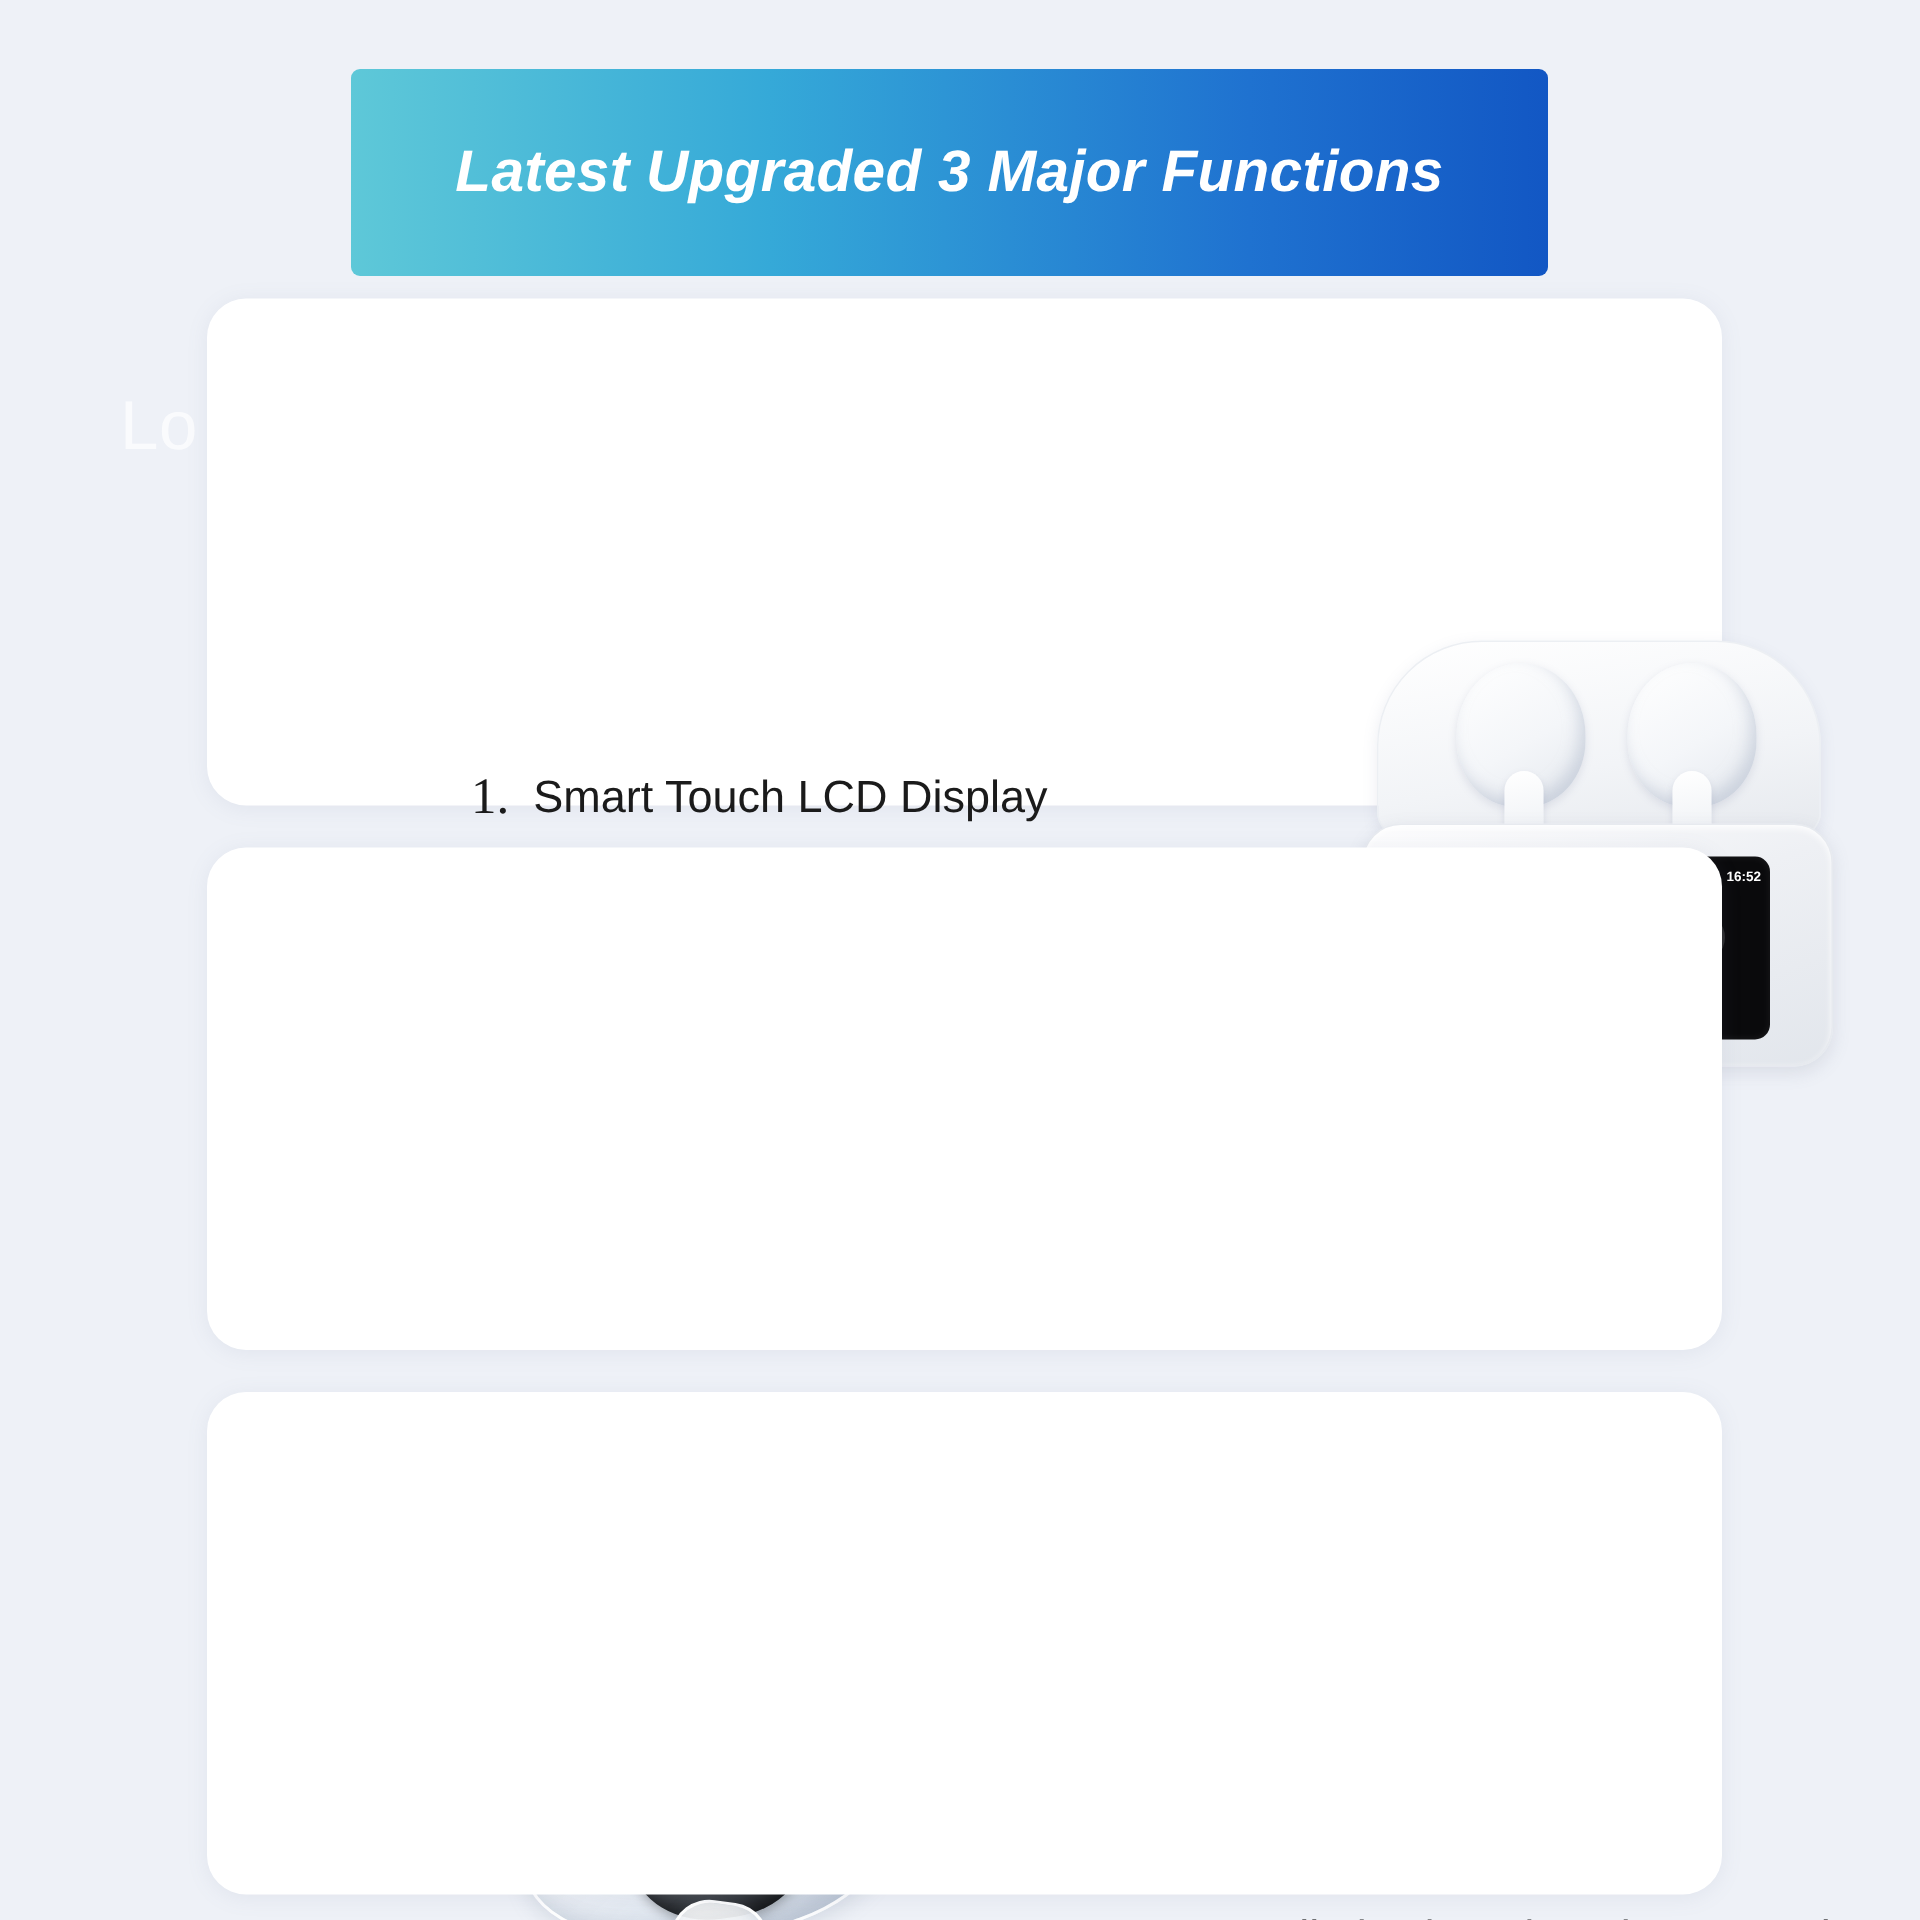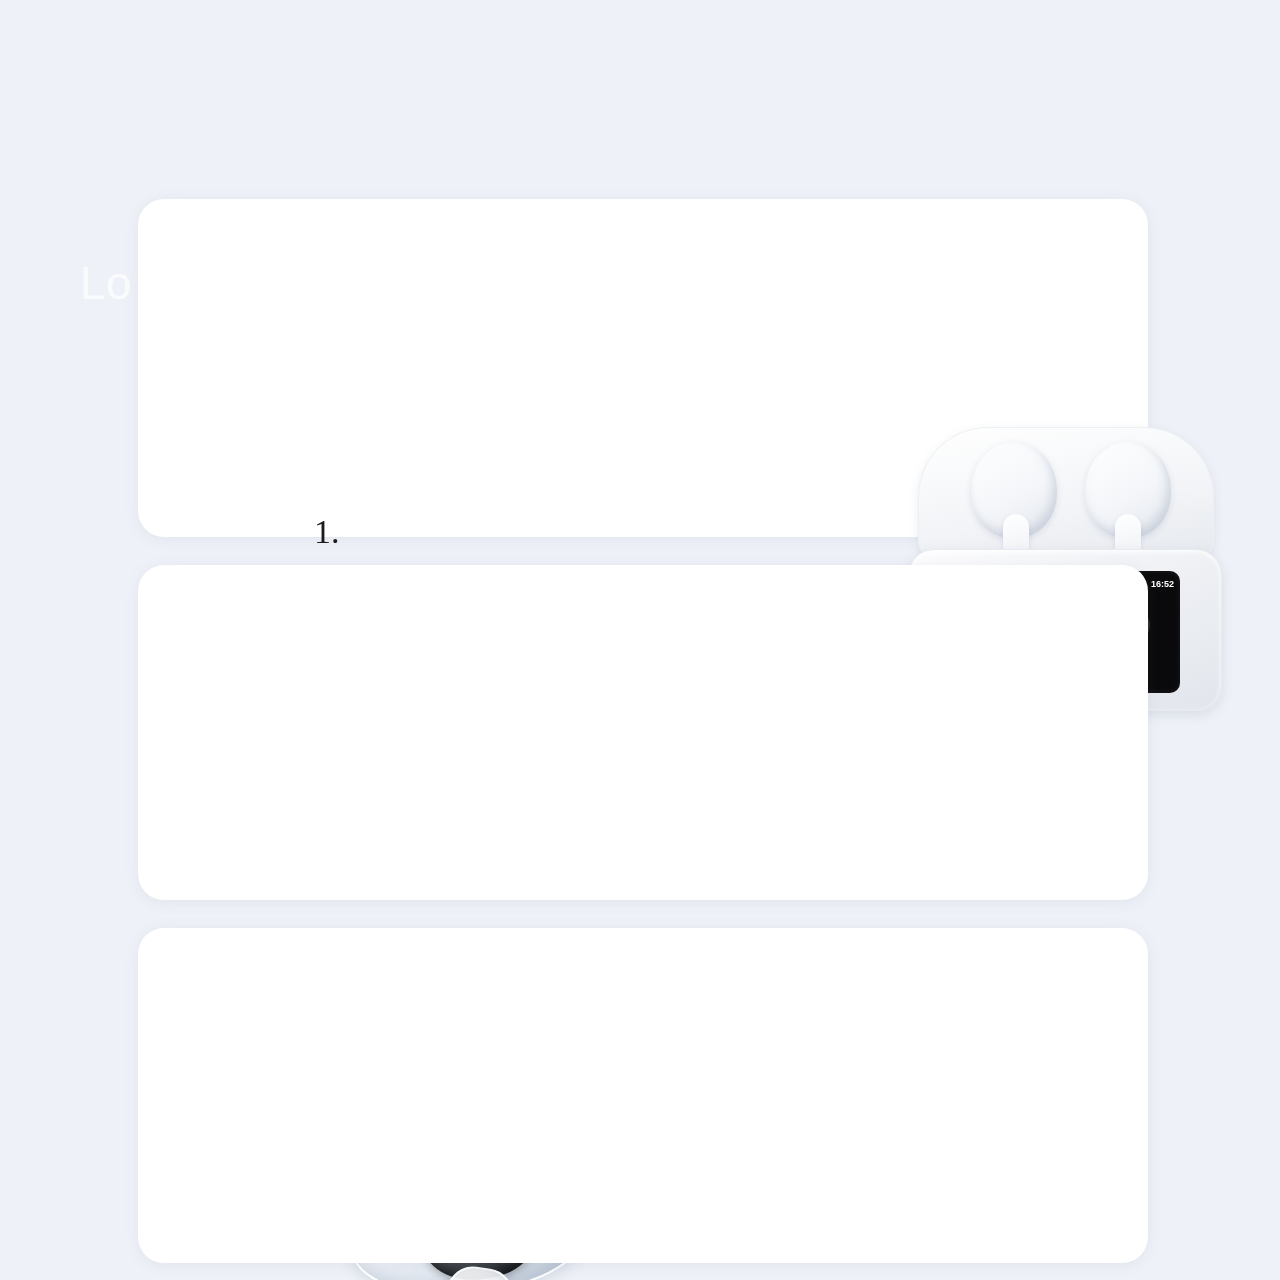--- a/index.html
+++ b/index.html
@@ -215,20 +215,23 @@
   }
 </style>
 </head>
 <body>
 
 <div class="page">
 
   <div class="ghost">Lo</div>
   <div class="ghost2"> </div>
 
+  <div class="banner">
+    <div class="banner-title">Latest Upgraded 3 Major Functions</div>
+  </div>
 
   <div class="card" id="card1">
     <div class="case-wrap" id="case1">
       <div class="case-lid">
         <div class="bud left"></div>
         <div class="bud right"></div>
         <div class="stem left"></div>
         <div class="stem right"></div>
       </div>
       <div class="case-body"></div>
@@ -253,20 +256,21 @@
           <div class="ctl">◀◀</div>
           <div class="ctl play">▶</div>
           <div class="ctl">▶▶</div>
         </div>
         <div class="lcd-dots">············</div>
       </div>
     </div>
 
     <div class="item-row" id="row1">
       <span class="item-num">1.</span>
+      <span class="item-text">Smart Touch LCD Display</span>
     </div>
   </div>
 
   <div class="card" id="card2">
     <div id="bud-illu">
       <div class="tbud-shell"></div>
       <div class="tbud-driver"></div>
       <div class="tbud-mesh"></div>
       <div class="tbud-gold1"></div>
       <div class="tbud-stem"></div>

